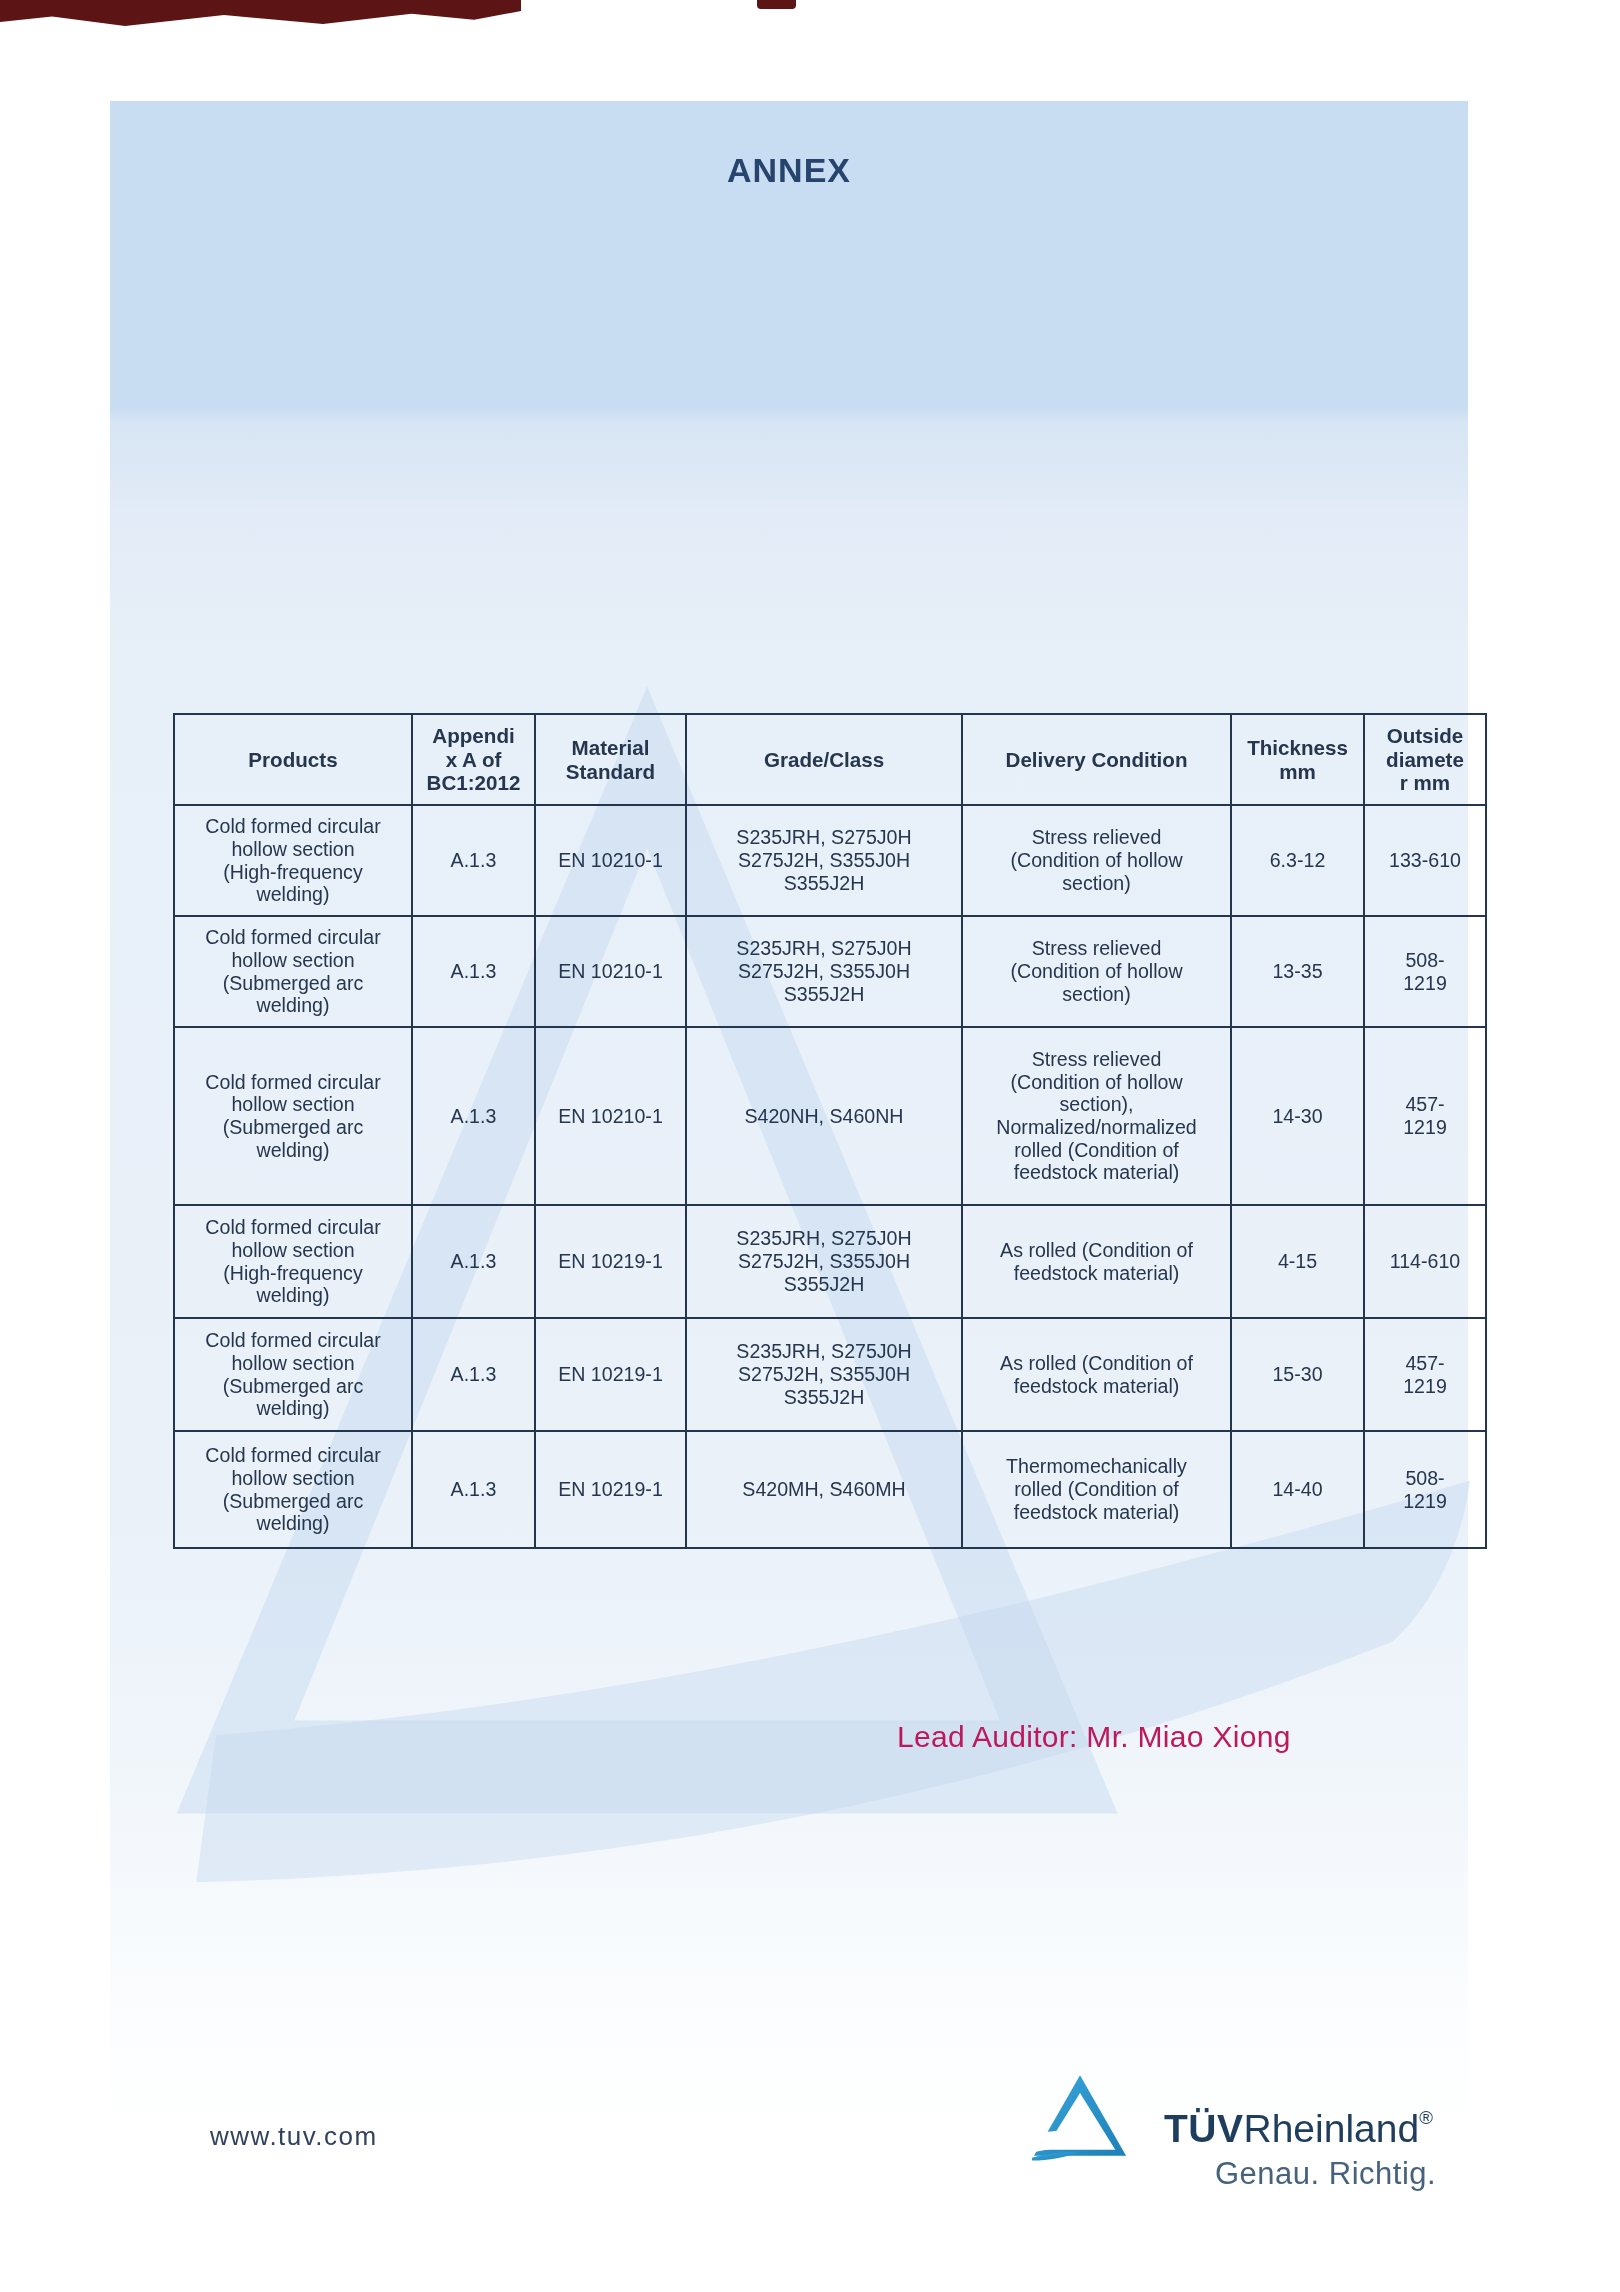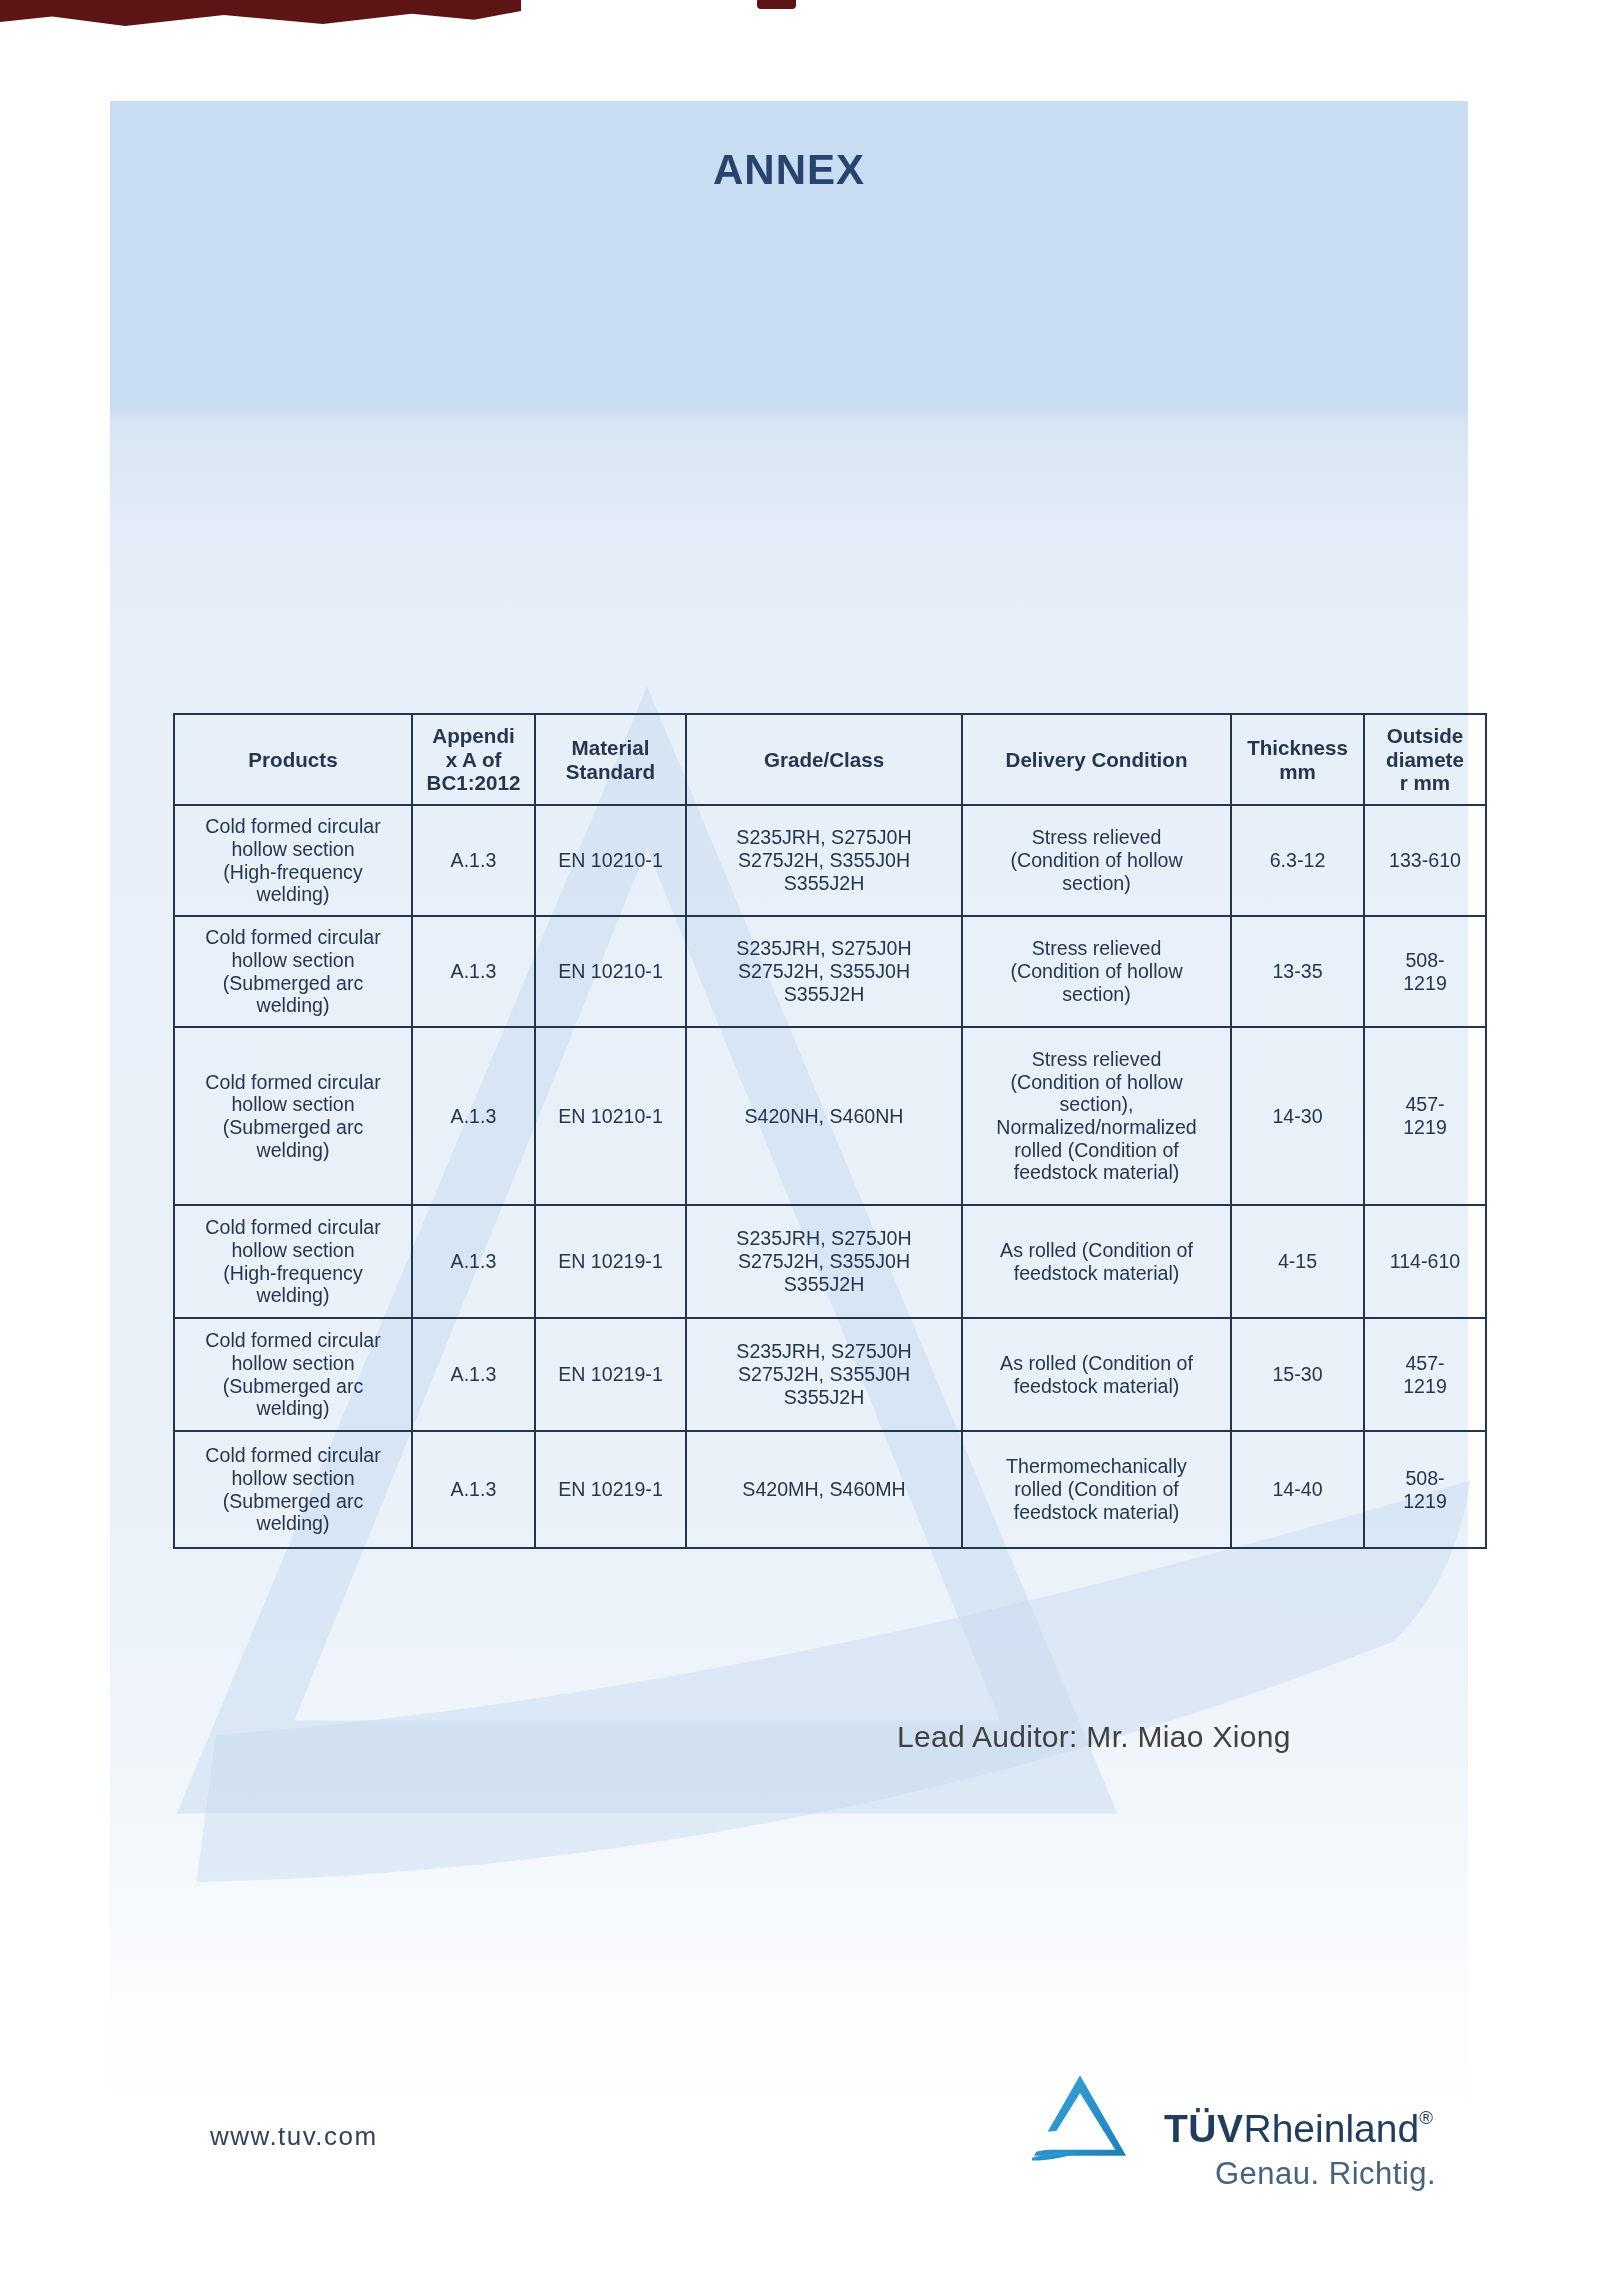--- a/index.html
+++ b/index.html
@@ -30,21 +30,21 @@
       #e7eff8 549px,
       #eaf1f9 1421px,
       #f1f6fb 1686px,
       #fbfdfe 1911px,
       #ffffff 2039px, #ffffff 100%);}
 
   
   .watermark{position:absolute;left:147px;top:667px;width:1353px;height:1225px;z-index:1;}
 
   .title-block{position:absolute;left:110px;top:142px;width:1358px;text-align:center;z-index:2;
-    color:var(--title-text);font-weight:700;font-size:42px;line-height:56px;letter-spacing:1px;}
+    color:var(--title-text);font-weight:700;font-size:34px;line-height:56px;letter-spacing:1px;}
 
   table.annex{position:absolute;left:173px;top:713px;width:1312px;z-index:2;
     border-collapse:collapse;table-layout:fixed;background:transparent;}
   table.annex th, table.annex td{
     border:2px solid var(--table-border);
     text-align:center;vertical-align:middle;
     white-space:pre-line;
     color:var(--cell-text);
     padding:2px 2.9px;
   }
@@ -53,21 +53,21 @@
   table.annex td{font-size:19.6px;font-weight:400;line-height:1.16;}
   table.annex thead tr{height:91px;}
   table.annex tbody tr:nth-child(1){height:111px;}
   table.annex tbody tr:nth-child(2){height:111px;}
   table.annex tbody tr:nth-child(3){height:178px;}
   table.annex tbody tr:nth-child(4){height:113px;}
   table.annex tbody tr:nth-child(5){height:113px;}
   table.annex tbody tr:nth-child(6){height:117px;}
 
   .signature{position:absolute;left:897px;top:1720px;z-index:2;
-    font-size:30px;color:#404040;letter-spacing:0.3px;}
+    font-size:30px;color:#be185d;letter-spacing:0.3px;}
 
   .website{position:absolute;left:210px;top:2121px;z-index:2;
     font-size:26px;letter-spacing:1.5px;color:#31435c;}
 
   .brand{position:absolute;left:1140px;top:2096px;z-index:2;color:var(--brand-navy);
     font-size:39px;line-height:43px;white-space:nowrap;margin-left:24px;}
   .brand .b-bold{font-weight:800;letter-spacing:0.5px;}
   .brand .b-reg{font-weight:400;}
   .brand .b-reg-mark{font-weight:400;font-size:18.6px;vertical-align:17.6px;}
   .tagline{position:absolute;left:1215px;top:2156px;z-index:2;

